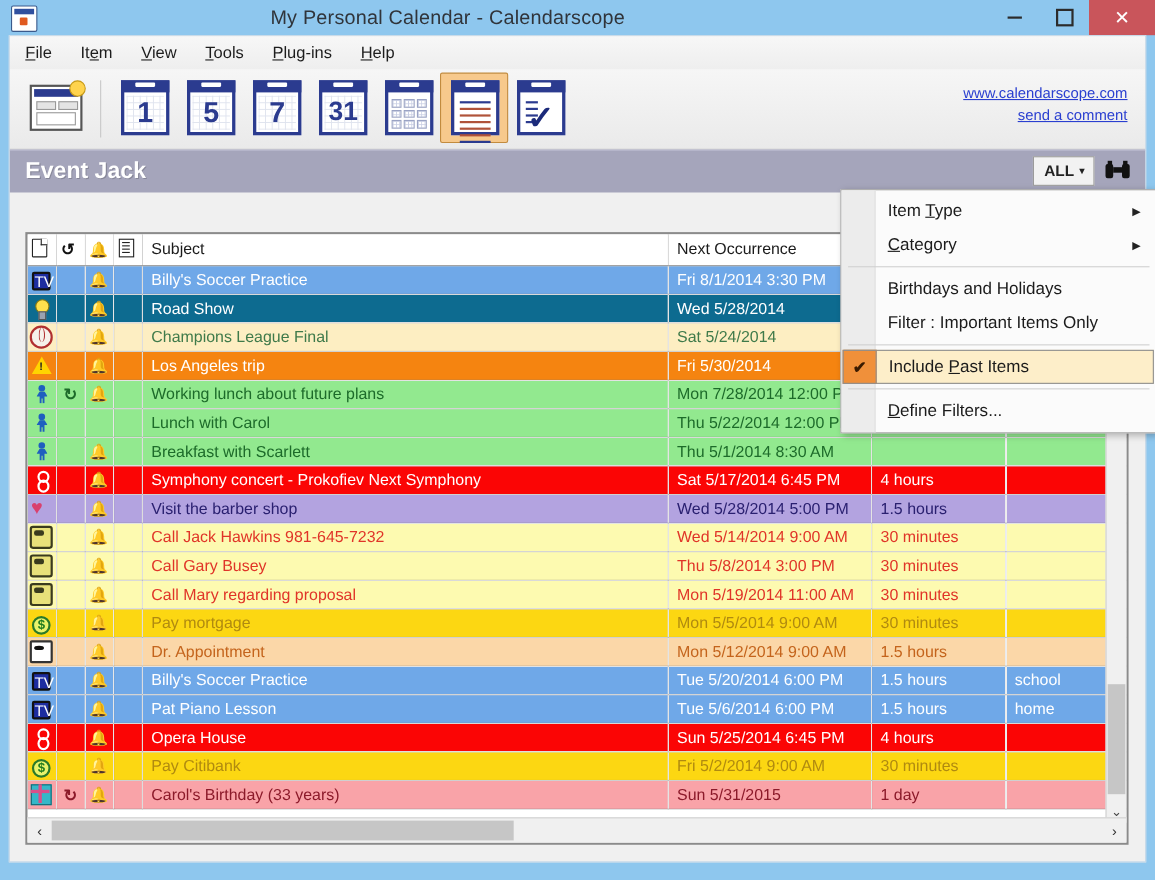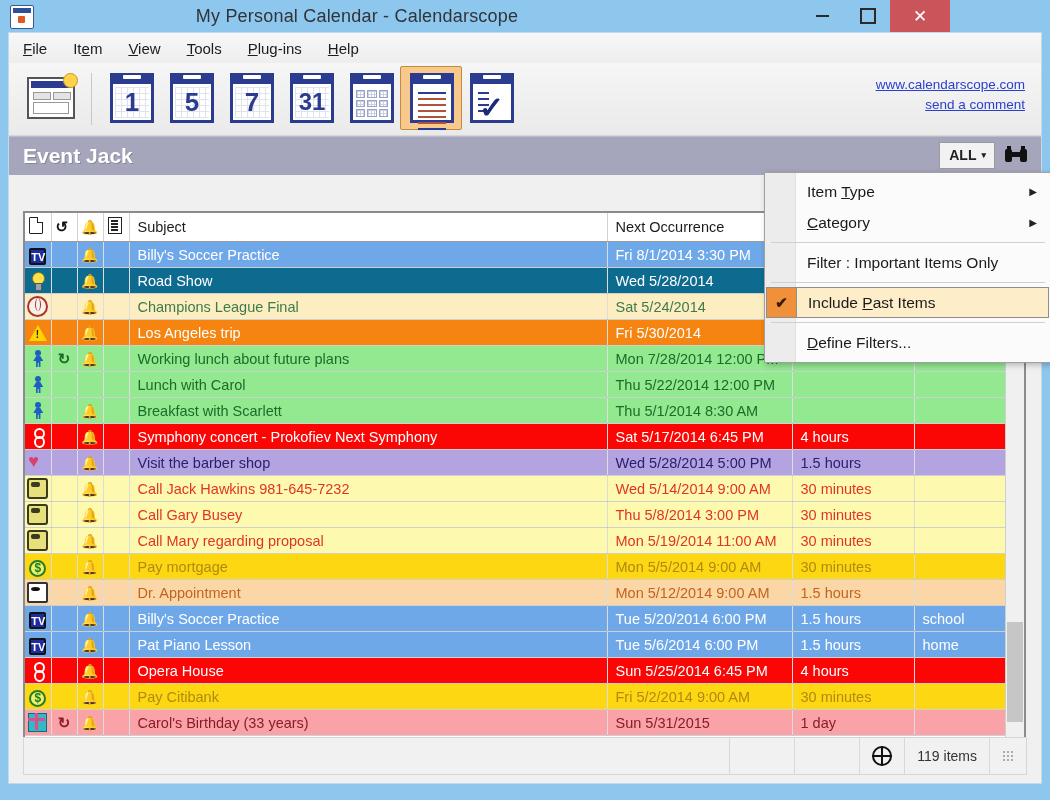--- a/index.html
+++ b/index.html
@@ -11,21 +11,21 @@
   }
   #app {
     position: relative;
     width: 1050px; height: 800px;
     background: #8ec7ee;
     box-sizing: border-box;
   }
 
   
   .titlebar {
-    position: absolute; left: 0; top: 0; width: 950px; height: 32px;
+    position: absolute; left: 0; top: 0; width: 1050px; height: 32px;
     background: #8ec7ee;
     display: flex; align-items: center;
   }
   .app-icon {
     width: 22px; height: 22px; margin-left: 10px; margin-top: 2px;
     background: #ffffff;
     border: 1px solid #3a5a8c;
     border-radius: 2px;
     position: relative; flex: none;
   }
@@ -206,22 +206,22 @@
   .col-dur   { width: 122px; }
   .col-cat   { width: 110px; }
   .ico-doc { width:12px;height:15px;display:inline-block;border:1.6px solid #222;background:#fff;position:relative;border-radius:1px;}
   .ico-doc::after{content:"";position:absolute;right:-1px;top:-1px;width:5px;height:5px;background:#fff;border-left:1.6px solid #222;border-bottom:1.6px solid #222;transform:rotate(0deg);}
   .ico-rec { color:#111; font-size:15px; font-weight:bold;}
   .ico-bell { font-size:14px; }
   .ico-note { width:12px;height:15px;display:inline-block;border:1.6px solid #222;background:#fff;position:relative;}
   .ico-note::before{content:"";position:absolute;left:2px;top:2px;width:7px;height:1.5px;background:#222;box-shadow:0 3px 0 #222,0 6px 0 #222,0 9px 0 #222;}
 
   .sq { display:inline-block; width:17px; height:17px; vertical-align:-3px; position:relative; }
-  .sq.tv { background:#1d2da0; border:2px solid #111; border-radius:2px; color:#fff; font-size:11px;
-           font-weight:bold; text-align:center; line-height:14px; box-sizing:border-box;}
+  .sq.tv { background:#1d2da0; border:2px solid #111; border-radius:2px; color:#fff; font-size:14px;
+           font-weight:normal; text-align:center; line-height:14px; box-sizing:border-box;}
   .sq.bulb { background:transparent; }
   .sq.bulb::before{content:"";position:absolute;left:3px;top:0;width:11px;height:11px;border-radius:50%;background:#ffe14d;border:1.5px solid #8a7a10;}
   .sq.bulb::after{content:"";position:absolute;left:6px;top:11px;width:5px;height:6px;background:#9aa2b0;border:1px solid #555;}
   .sq.ball { border-radius:50%; background:#f6f2ea; border:2px solid #b03030;}
   .sq.ball::before{content:"";position:absolute;left:6px;top:0px;width:4px;height:13px;border-left:1.5px solid #b03030;border-right:1.5px solid #b03030;border-radius:50%;}
   .sq.warn { width:0;height:0;border-left:9px solid transparent;border-right:9px solid transparent;
              border-bottom:16px solid #ffd400; }
   .sq.warn::after{content:"!";position:absolute;left:-2px;top:4px;font-size:10px;font-weight:bold;color:#222;}
   .sq.person::before{content:"";position:absolute;left:6px;top:0;width:6px;height:6px;border-radius:50%;background:#1f5fbf;}
   .sq.person::after{content:"";position:absolute;left:4px;top:6px;width:10px;height:11px;background:#1f5fbf;
@@ -673,45 +673,37 @@
 
       <div class="hscroll">
         <div class="arr-l">‹</div>
         <div class="track">
           <div class="thumb"></div>
         </div>
         <div class="arr-r">›</div>
       </div>
     </div>
 
-    <div class="statusbar">
-      <div class="cell w1"></div>
-      <div class="cell w2"></div>
-      <div class="cell">
-          <span class="globe"></span>
-        </div>
-      <div class="cell">119 items</div>
-      <div class="cell">
-          <span class="grip"></span>
-        </div>
-    </div>
 
   </div>
 
   <div class="menu">
     <div class="gutter"></div>
     <div id="menu-body" style="position:relative">
         <div class="mrow sub">
           <span>Item <u>T</u>ype</span>
         </div>
         <div class="mrow sub">
           <span><u>C</u>ategory</span>
         </div>
         <div class="sep"></div>
         <div class="mrow">
+          <span>Birthdays and Holidays</span>
+        </div>
+        <div class="mrow">
           <span>Filter : Important Items Only</span>
         </div>
         <div class="sep"></div>
         <div class="mrow checked">
           <span class="checkbox">✔</span>
           <span>Include <u>P</u>ast Items</span>
         </div>
         <div class="sep"></div>
         <div class="mrow">
           <span><u>D</u>efine Filters...</span>

